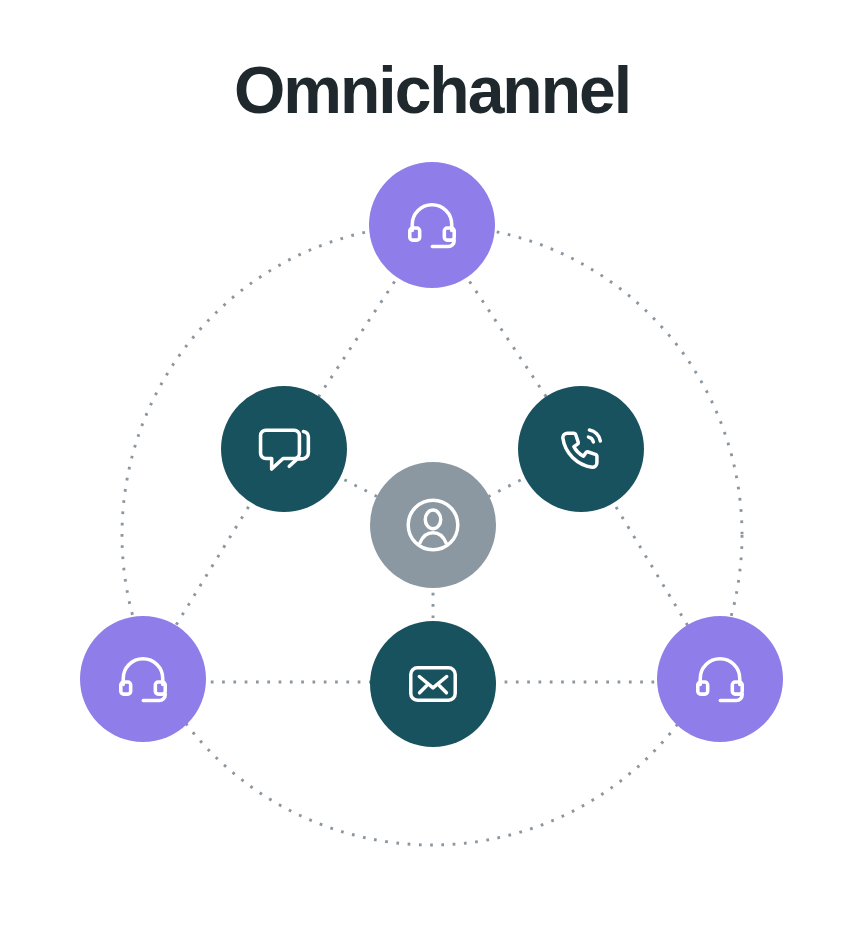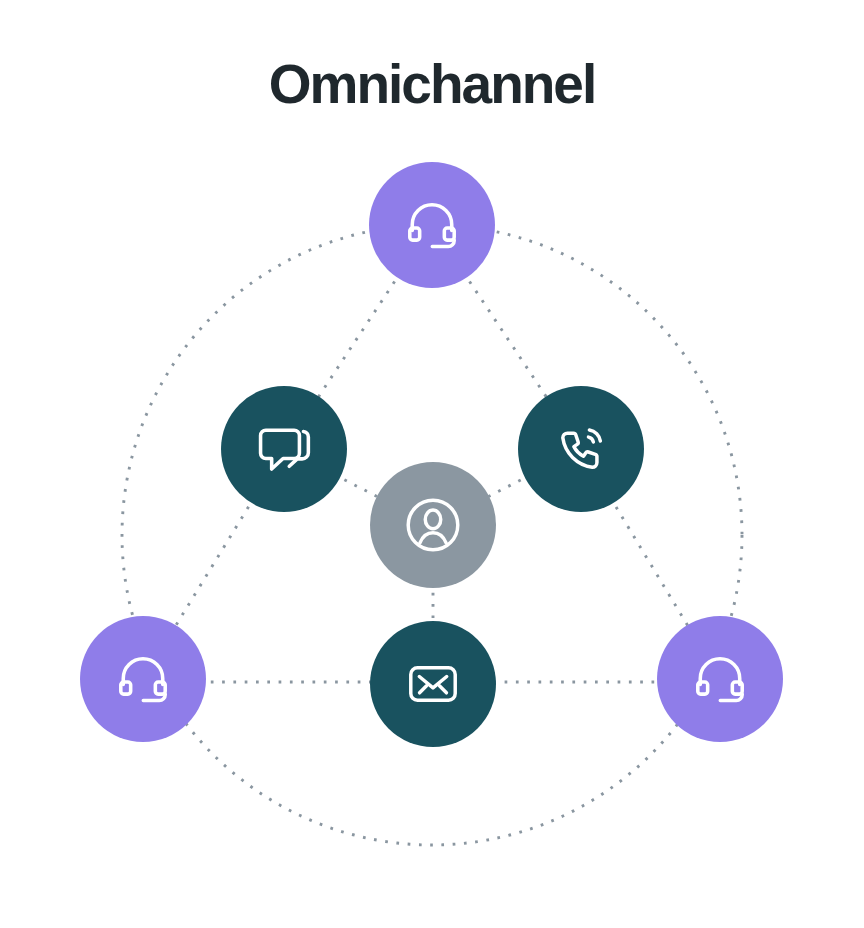--- a/index.html
+++ b/index.html
@@ -23,21 +23,21 @@
     background: var(--background);
     overflow: hidden;
   }
 
   .title {
     position: absolute;
     top: 54px;
     left: 0;
     width: 100%;
     text-align: center;
-    font-size: 55px;
+    font-size: 66px;
     font-weight: 700;
     letter-spacing: -2px;
     color: var(--ink);
     line-height: 1.1;
   }
 
   .connectors {
     position: absolute;
     left: 0;
     top: 0;

